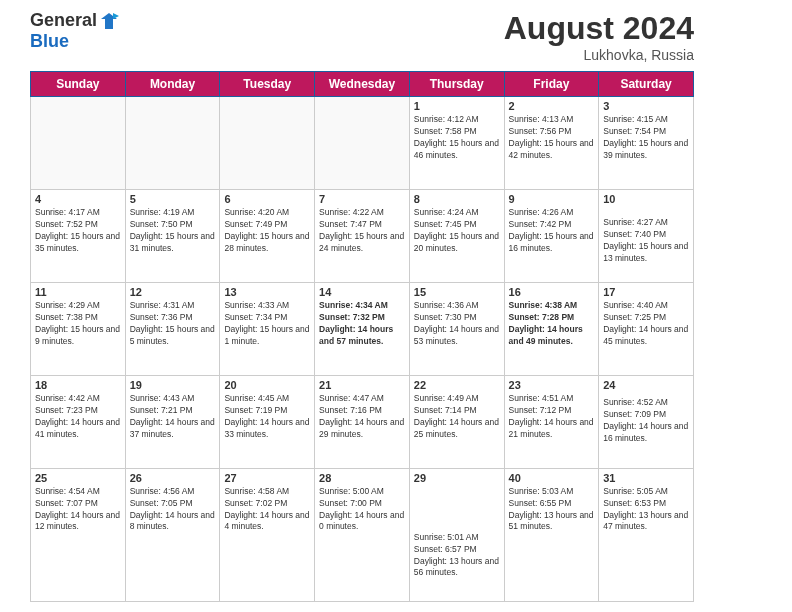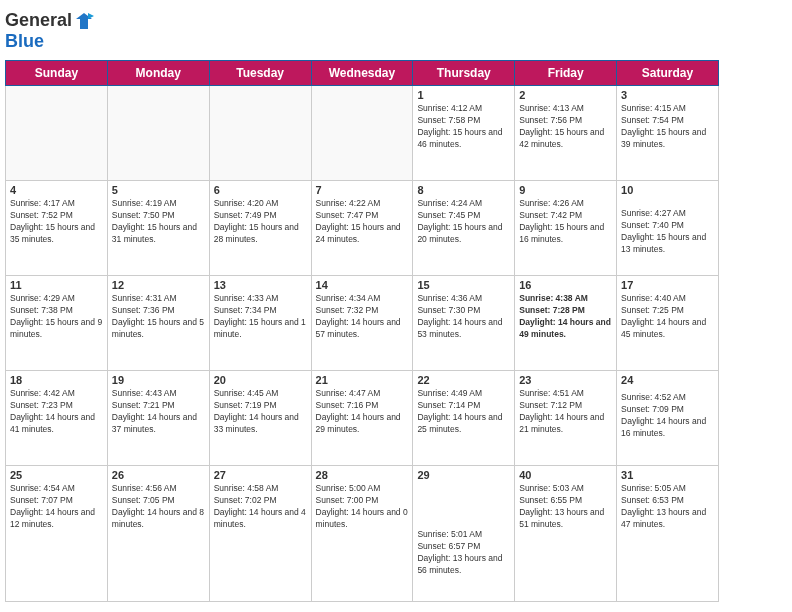--- a/index.html
+++ b/index.html
@@ -6,21 +6,21 @@
     body {
       font-family: Arial, sans-serif;
       background: #fff;
       width: 792px;
       height: 612px;
       overflow: hidden;
     }
     .page {
       width: 724px;
       height: 612px;
-      padding: 10px 5px;
+      padding: 10px 30px;
       display: flex;
       flex-direction: column;
     }
     .header {
       display: flex;
       justify-content: space-between;
       align-items: flex-start;
       margin-bottom: 8px;
     }
     .logo {
@@ -125,20 +125,24 @@
     <div class="logo">
       <div class="logo-text">
         <span class="logo-general">General</span>
 
         <svg class="logo-icon" viewBox="0 0 20 20">
           <polygon points="10,2 18,8 14,8 14,18 6,18 6,8 2,8" fill="#2176c7"></polygon>
           <polygon points="14,2 20,5 14,8" fill="#1a9ad7"></polygon>
         </svg>
       </div>
       <span class="logo-blue">Blue</span>
+    </div>
+    <div class="title-block">
+      <div class="title-month">August 2024</div>
+      <div class="title-location">Lukhovka, Russia</div>
     </div>
   </div>
 
   <table class="calendar-table">
     <thead>
       <tr>
         <th>Sunday</th>
         <th>Monday</th>
         <th>Tuesday</th>
         <th>Wednesday</th>
@@ -230,21 +234,21 @@
 Daylight: 15 hours and 5 minutes.</div>
           </td>
           <td>
             <span class="day-number">13</span>
             <div class="day-info" style="white-space: pre-line;">Sunrise: 4:33 AM
 Sunset: 7:34 PM
 Daylight: 15 hours and 1 minute.</div>
           </td>
           <td>
             <span class="day-number">14</span>
-            <div class="day-info" style="white-space: pre-line;">Sunrise: 4:34 AM
+            <div class="day-info" style="white-space: pre-line; font-weight: bold;">Sunrise: 4:34 AM
 Sunset: 7:32 PM
 Daylight: 14 hours and 57 minutes.</div>
           </td>
           <td>
             <span class="day-number">15</span>
             <div class="day-info" style="white-space: pre-line;">Sunrise: 4:36 AM
 Sunset: 7:30 PM
 Daylight: 14 hours and 53 minutes.</div>
           </td>
           <td>

